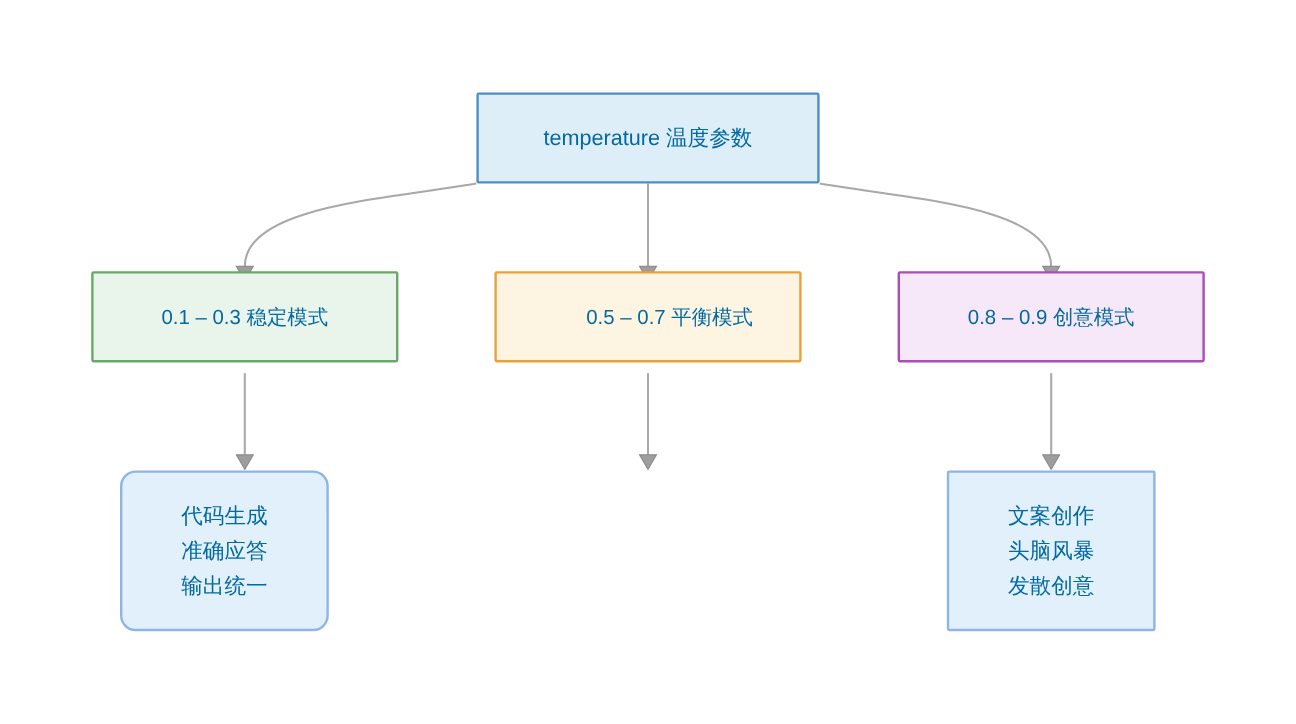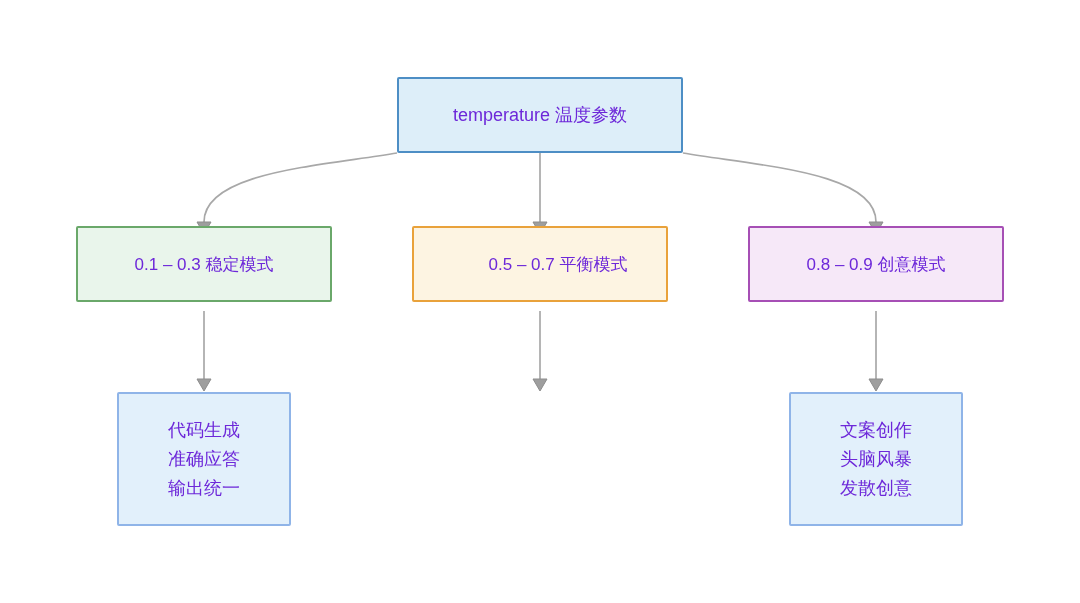--- a/index.html
+++ b/index.html
@@ -21,21 +21,21 @@
     width: 1080px; height: 603px;
   }
   .node {
     position: absolute;
     box-sizing: border-box;
     display: flex;
     flex-direction: column;
     align-items: center;
     justify-content: center;
     text-align: center;
-    color: #6d28d9;
+    color: #0369a1;
     border-radius: 2px;
     border: 2px solid transparent;
   }
   .node-root {
     left: 397px; top: 77px;
     width: 286px; height: 76px;
     background: #ddeef9;
     border-color: #4d8ec5;
     font-size: 18px;
   }
@@ -61,21 +61,21 @@
     border-color: #a64fb5;
   }
   .node-detail {
     top: 392px;
     width: 174px; height: 134px;
     background: #e2f0fb;
     border-color: #8fb4e8;
     font-size: 18px;
     line-height: 29px;
   }
-  .node-detail-1 { left: 117px; }
+  .node-detail-1 { left: 100px; border-radius: 13px; }
   .node-detail-2 { left: 453px; }
   .node-detail-3 { left: 789px; }
   .edge-line {
     stroke: #a8a8a8;
     stroke-width: 1.7;
     fill: none;
   }
   .edge-head {
     fill: #9e9e9e;
     stroke: #8d8d8d;

